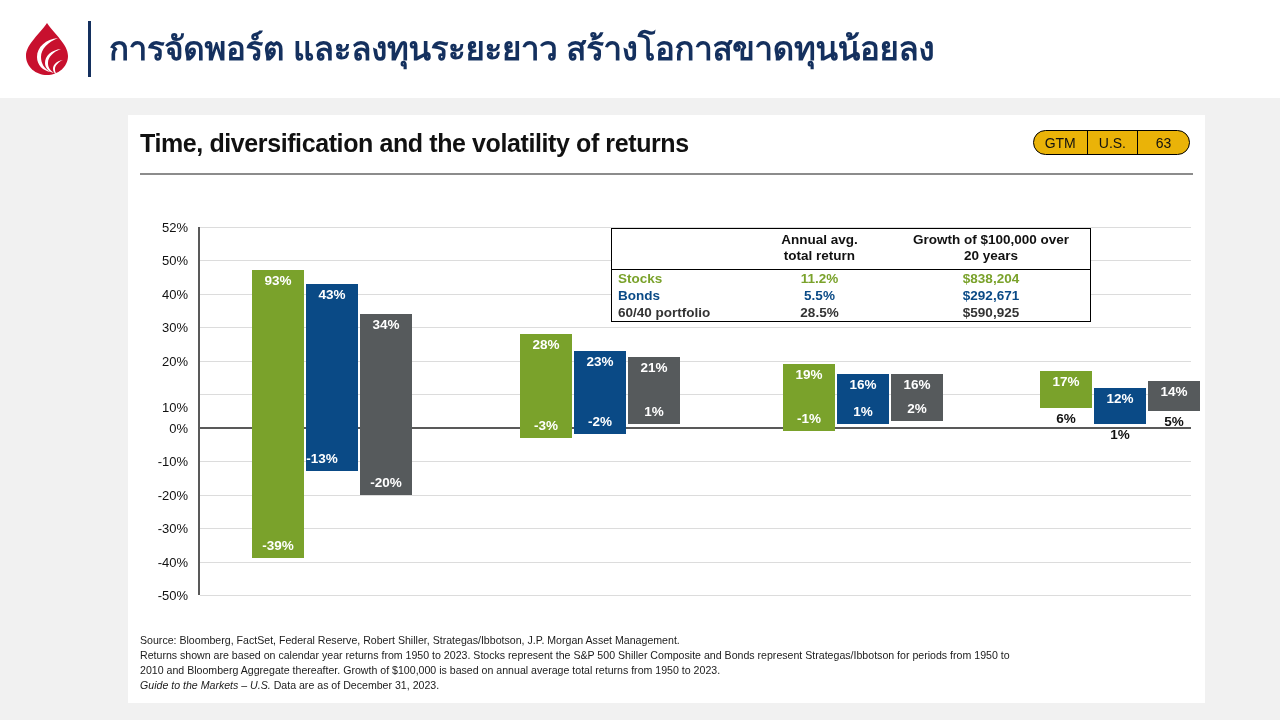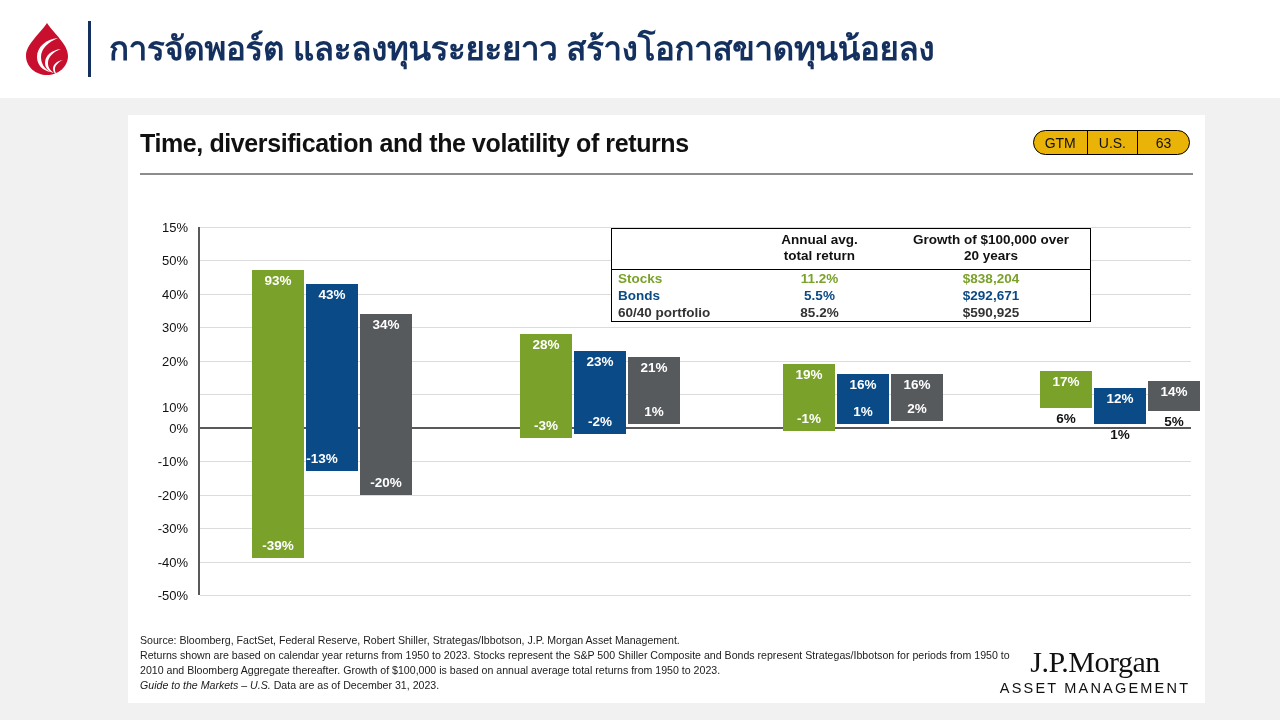--- a/index.html
+++ b/index.html
@@ -183,21 +183,21 @@
         <div class="pill-cell">GTM</div>
         <div class="pill-cell">U.S.</div>
         <div class="pill-cell" id="pill-page">63</div>
       </div>
       <div id="title-rule"></div>
     </div>
 
 
     <div id="plot-frame">
         <div class="gridline top" style="top: 0px;"></div>
-        <div class="ytick" style="top: 0px;">15%</div>
+        <div class="ytick" style="top: 0px;">52%</div>
         <div class="gridline" style="top: 33.4545px;"></div>
         <div class="ytick" style="top: 33.4545px;">50%</div>
         <div class="gridline" style="top: 66.9091px;"></div>
         <div class="ytick" style="top: 66.9091px;">40%</div>
         <div class="gridline" style="top: 100.364px;"></div>
         <div class="ytick" style="top: 100.364px;">30%</div>
         <div class="gridline" style="top: 133.818px;"></div>
         <div class="ytick" style="top: 133.818px;">20%</div>
         <div class="gridline" style="top: 167.273px;"></div>
         <div class="ytick" style="top: 180px;">10%</div>
@@ -280,32 +280,28 @@
         <div class="lr-ret">11.2%</div>
         <div class="lr-grow">$838,204</div>
       </div>
       <div class="legend-row row-bonds">
         <div class="lr-name">Bonds</div>
         <div class="lr-ret">5.5%</div>
         <div class="lr-grow">$292,671</div>
       </div>
       <div class="legend-row row-blend">
         <div class="lr-name">60/40 portfolio</div>
-        <div class="lr-ret">85.2%</div>
+        <div class="lr-ret">28.5%</div>
         <div class="lr-grow">$590,925</div>
       </div>
     </div>
 
     <div id="footnote">
       <div>Source: Bloomberg, FactSet, Federal Reserve, Robert Shiller, Strategas/Ibbotson, J.P. Morgan Asset Management.</div>
       <div>Returns shown are based on calendar year returns from 1950 to 2023. Stocks represent the S&amp;P 500 Shiller Composite and Bonds represent Strategas/Ibbotson for periods from 1950 to 2010 and Bloomberg Aggregate thereafter. Growth of $100,000 is based on annual average total returns from 1950 to 2023.</div>
       <div>
         <span class="ital">Guide to the Markets – U.S.</span><span> Data are as of December 31, 2023.</span>
       </div>
     </div>
 
-    <div id="jpm-logo">
-      <div id="jpm-name">J.P.Morgan</div>
-      <div id="jpm-sub">ASSET MANAGEMENT</div>
-    </div>
 
   </div>
 </div>
 
 </body></html>

